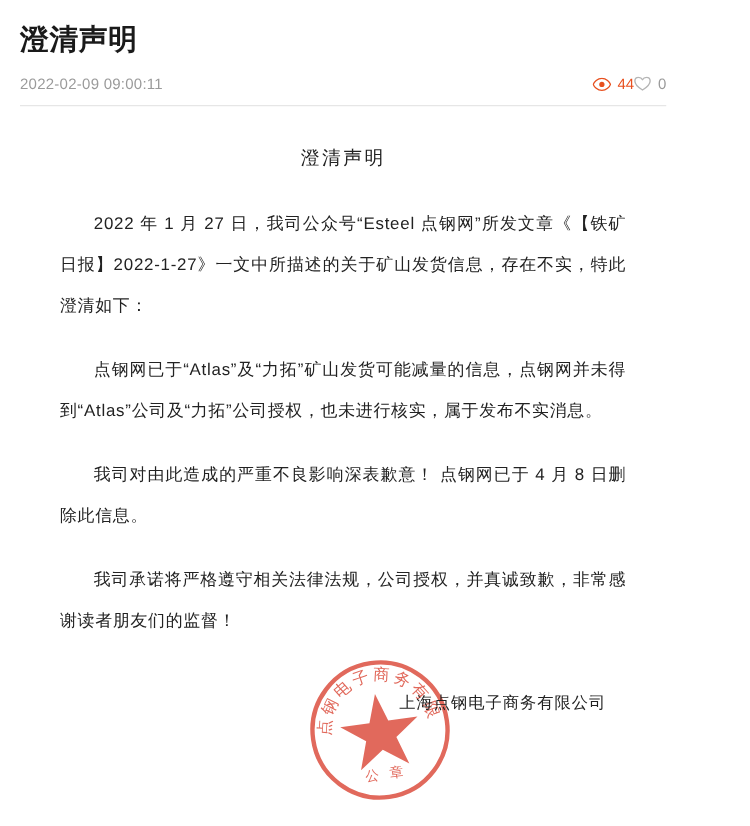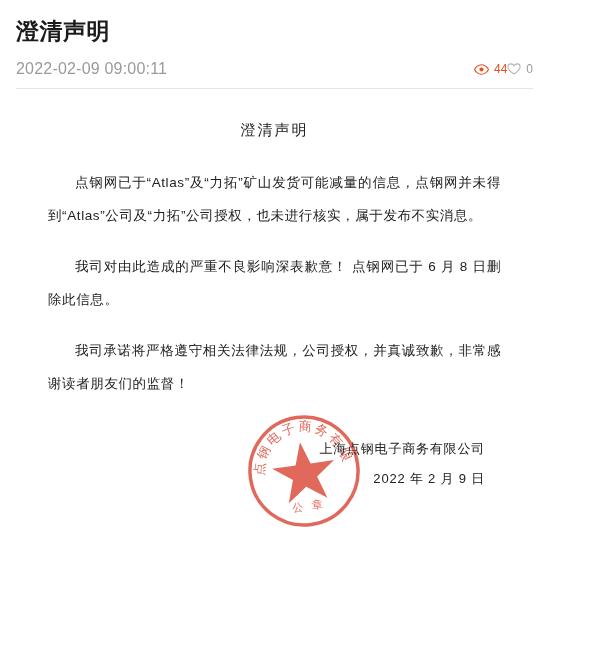--- a/index.html
+++ b/index.html
@@ -31,21 +31,21 @@
     padding: 4px 0 6px 0;
   }
   .meta-row {
     display: flex;
     align-items: center;
     justify-content: space-between;
     border-bottom: 1px solid #e6e6e6;
     padding: 6px 0 10px 0;
   }
   .meta-date {
-    font-size: 16px;
+    font-size: 12px;
     color: #9a9a9a;
     letter-spacing: 0.2px;
   }
   .meta-stats {
     display: flex;
     align-items: center;
   }
   .stat {
     display: flex;
     align-items: center;
@@ -140,39 +140,39 @@
         </div>
 
       </div>
     </div>
   </div>
 
   <div class="article-body">
 
     <div class="doc-title">澄清声明</div>
 
+    <p class="para">2022 年 1 月 27 日，我司公众号“Esteel 点钢网”所发文章《【铁矿日报】2022-1-27》一文中所描述的关于矿山发货信息，存在不实，特此澄清如下：</p>
     <p class="para">点钢网已于“Atlas”及“力拓”矿山发货可能减量的信息，点钢网并未得到“Atlas”公司及“力拓”公司授权，也未进行核实，属于发布不实消息。</p>
-    <p class="para">我司对由此造成的严重不良影响深表歉意！ 点钢网已于 6 月 8 日删除此信息。</p>
+    <p class="para">我司对由此造成的严重不良影响深表歉意！ 点钢网已于 4 月 8 日删除此信息。</p>
     <p class="para">我司承诺将严格遵守相关法律法规，公司授权，并真诚致歉，非常感谢读者朋友们的监督！</p>
 
     <div class="signature">
 
       <div class="stamp">
         <svg width="138" height="138" viewBox="0 0 138 138">
           <g transform="rotate(-8 69 69)" opacity="0.85">
             <circle cx="69" cy="69" r="54" fill="none" stroke="#d9402f" stroke-width="3.5"></circle>
             <path id="seal-top" d="M 69,69 m -40,0 a 40,40 0 1,1 80,0" fill="none"></path>
             <text font-size="13" fill="#d9402f" letter-spacing="2.5" font-family="'Liberation Serif', serif">
               <textPath href="#seal-top" startOffset="50%" text-anchor="middle">上海点钢电子商务有限公司</textPath>
             </text>
             <path d="M69 40 L76.6 62.4 L100.2 62.4 L81.2 76.3 L88.5 98.8 L69 85 L49.5 98.8 L56.8 76.3 L37.8 62.4 L61.4 62.4 Z" fill="#d9402f"></path>
             <text x="69" y="108" font-size="11" fill="#d9402f" text-anchor="middle" letter-spacing="3" font-family="'Liberation Serif', serif">公 章</text>
           </g>
         </svg>
       </div>
 
       <div class="sig-line">上海点钢电子商务有限公司</div>
-      <div class="sig-line">2022 年 2 月 9 日</div>
     </div>
 
   </div>
 
 </div>
 
 </body></html>

